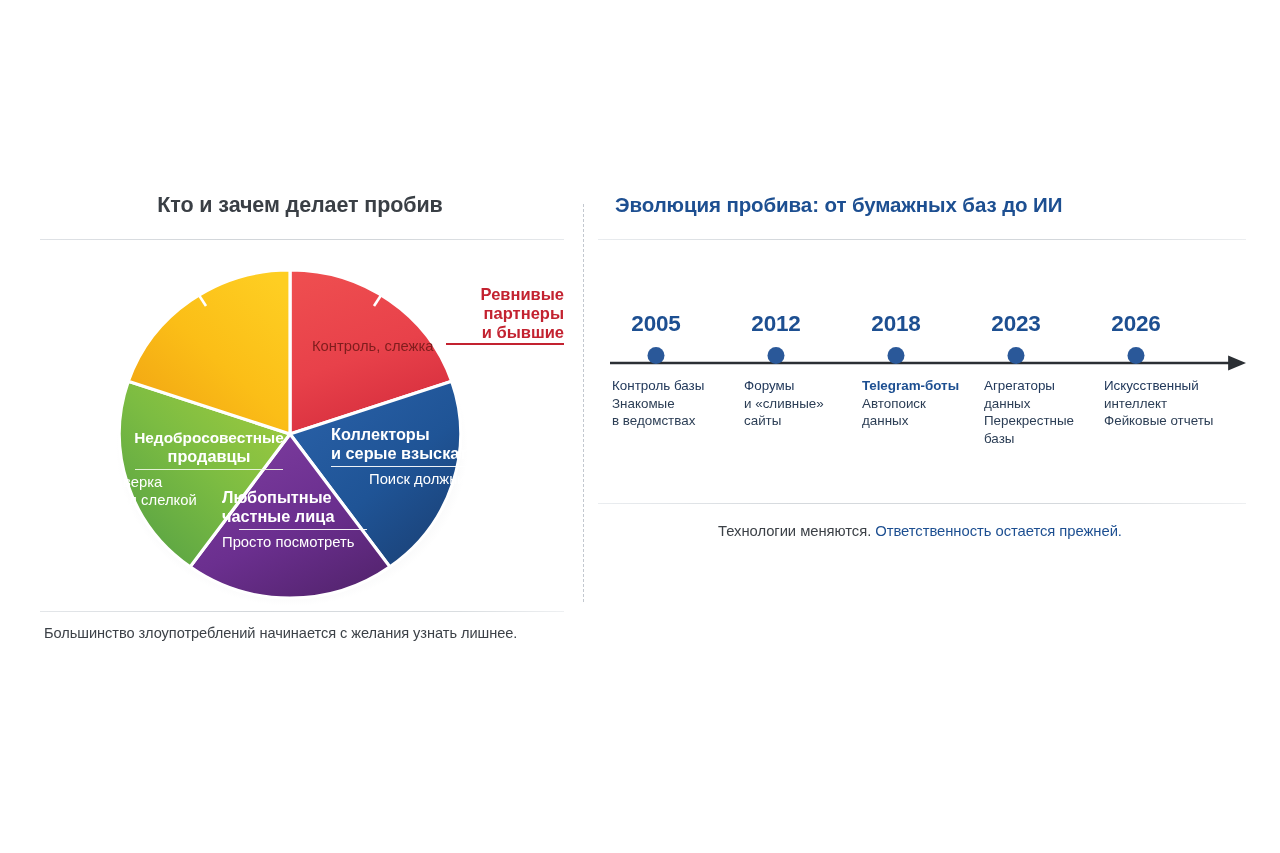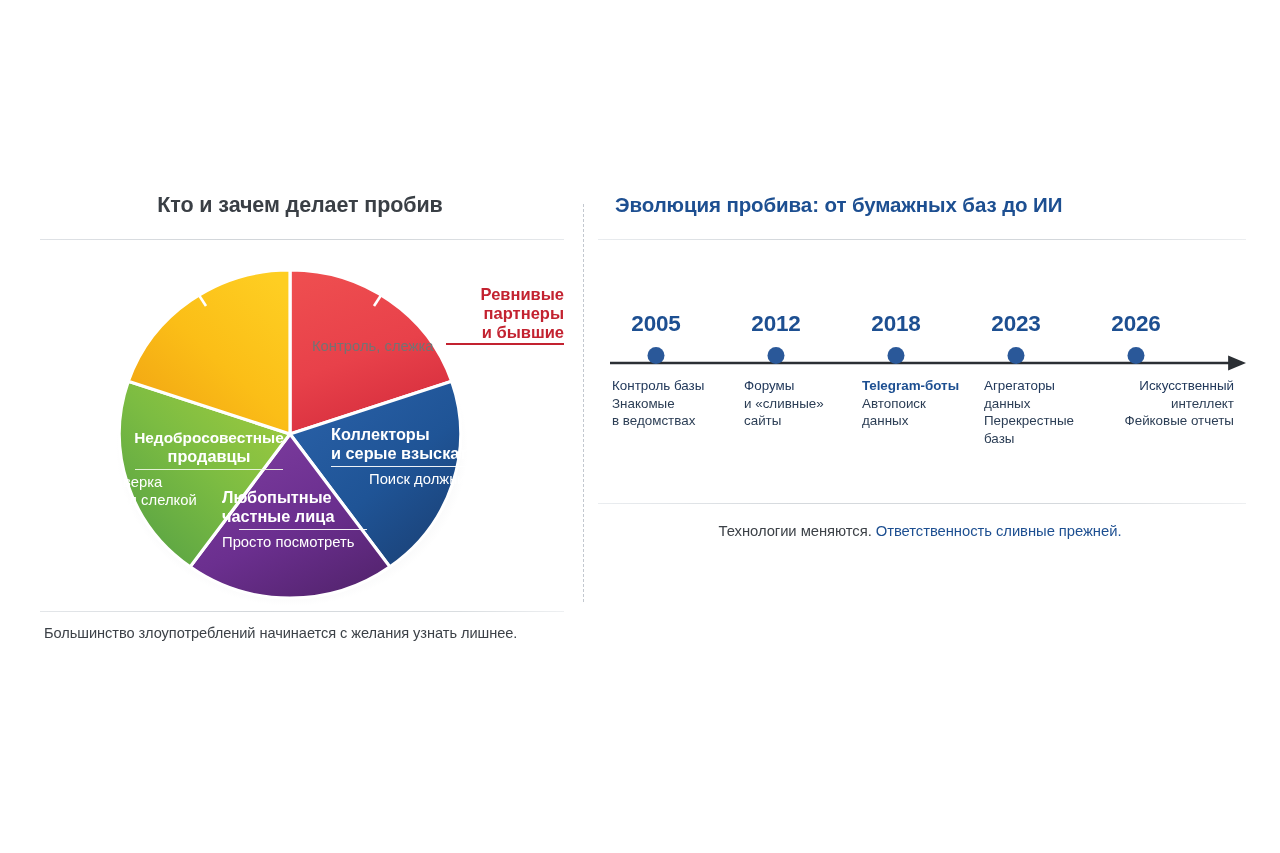--- a/index.html
+++ b/index.html
@@ -73,21 +73,21 @@
     top: 0;
     width: 528px;
     height: 470px;
     pointer-events: none;
   }
   .pie-svg { display: block; }
 
   
   .slice-inner-label {
     position: absolute;
-    color: #737373;
+    color: #7f1d1d;
     font-size: 14.8px;
     white-space: nowrap;
   }
 
   
   .callout {
     position: absolute;
   }
   .callout .cal-title {
     font-weight: bold;
@@ -402,29 +402,29 @@
           <div class="d-head">Агрегаторы</div>
           <div class="d-line">данных
 Перекрестные
 базы</div>
         </div>
       </div>
 
       <div class="tl-node" style="left:542px;">
         <div class="tl-year">2026</div>
         <div class="tl-dot"></div>
-        <div class="tl-desc" style="left:-32px; width:130px;text-align:right;">
+        <div class="tl-desc" style="left:-32px; width:130px;">
           <div class="d-head">Искусственный</div>
           <div class="d-line">интеллект
 Фейковые отчеты</div>
         </div>
       </div>
 
     </div>
 
     <div class="rule-right-bottom"></div>
 
     <div class="right-footnote">
-      <span class="rf-a">Технологии меняются.</span><span class="rf-b"> Ответственность сливные прежней.</span>
+      <span class="rf-a">Технологии меняются.</span><span class="rf-b"> Ответственность остается прежней.</span>
     </div>
   </div>
 
 </div>
 
 </body></html>

